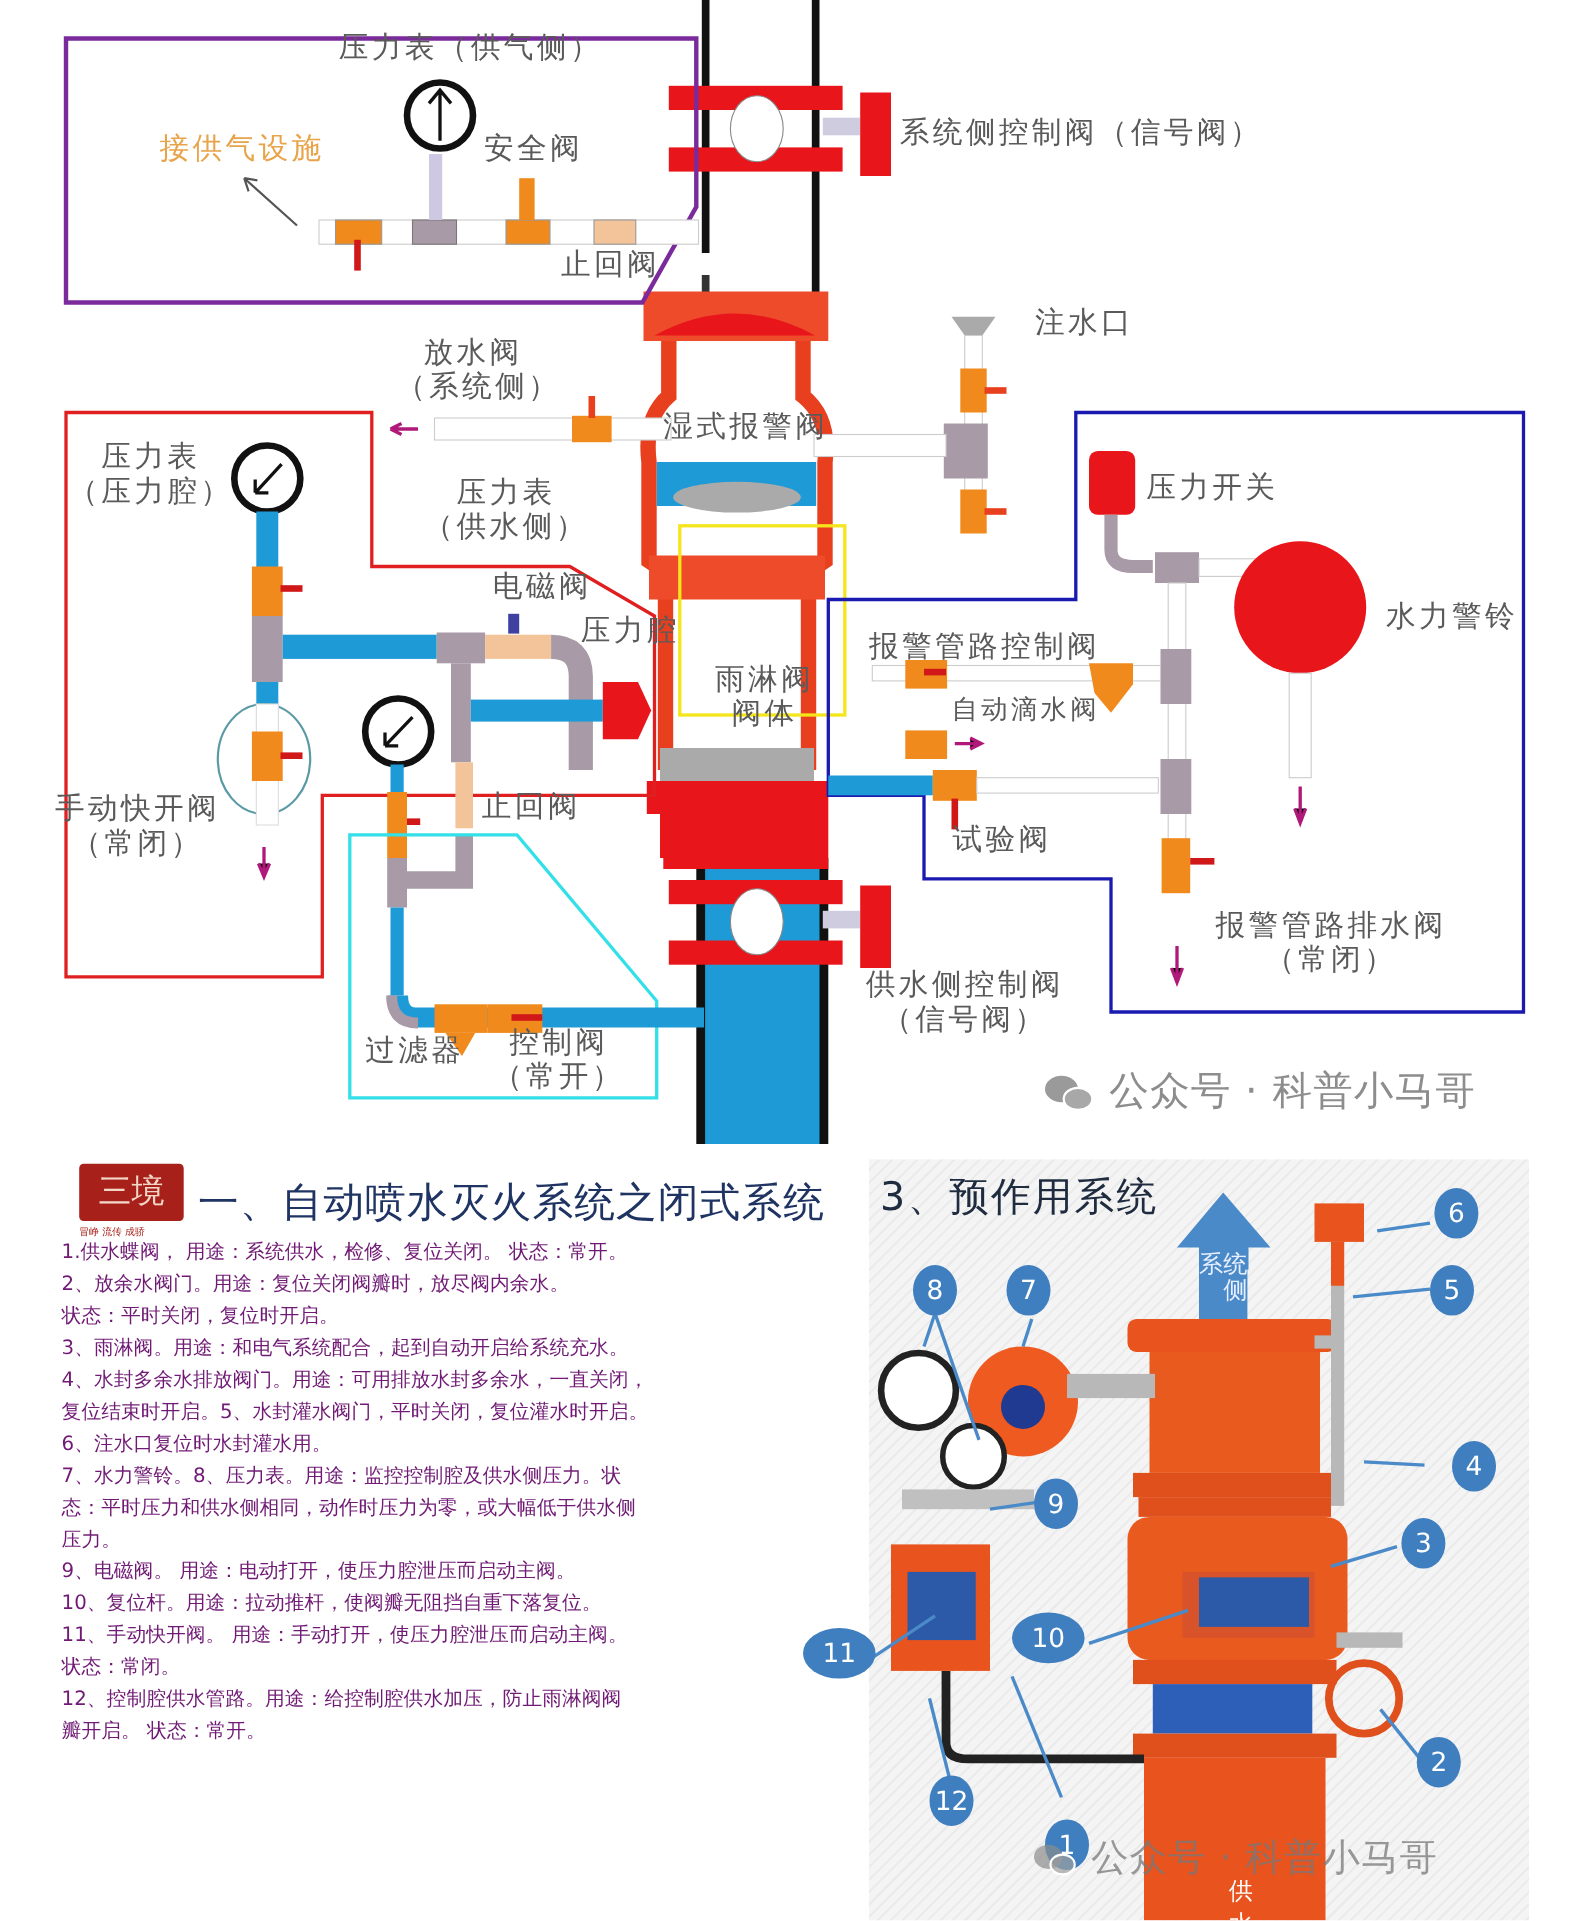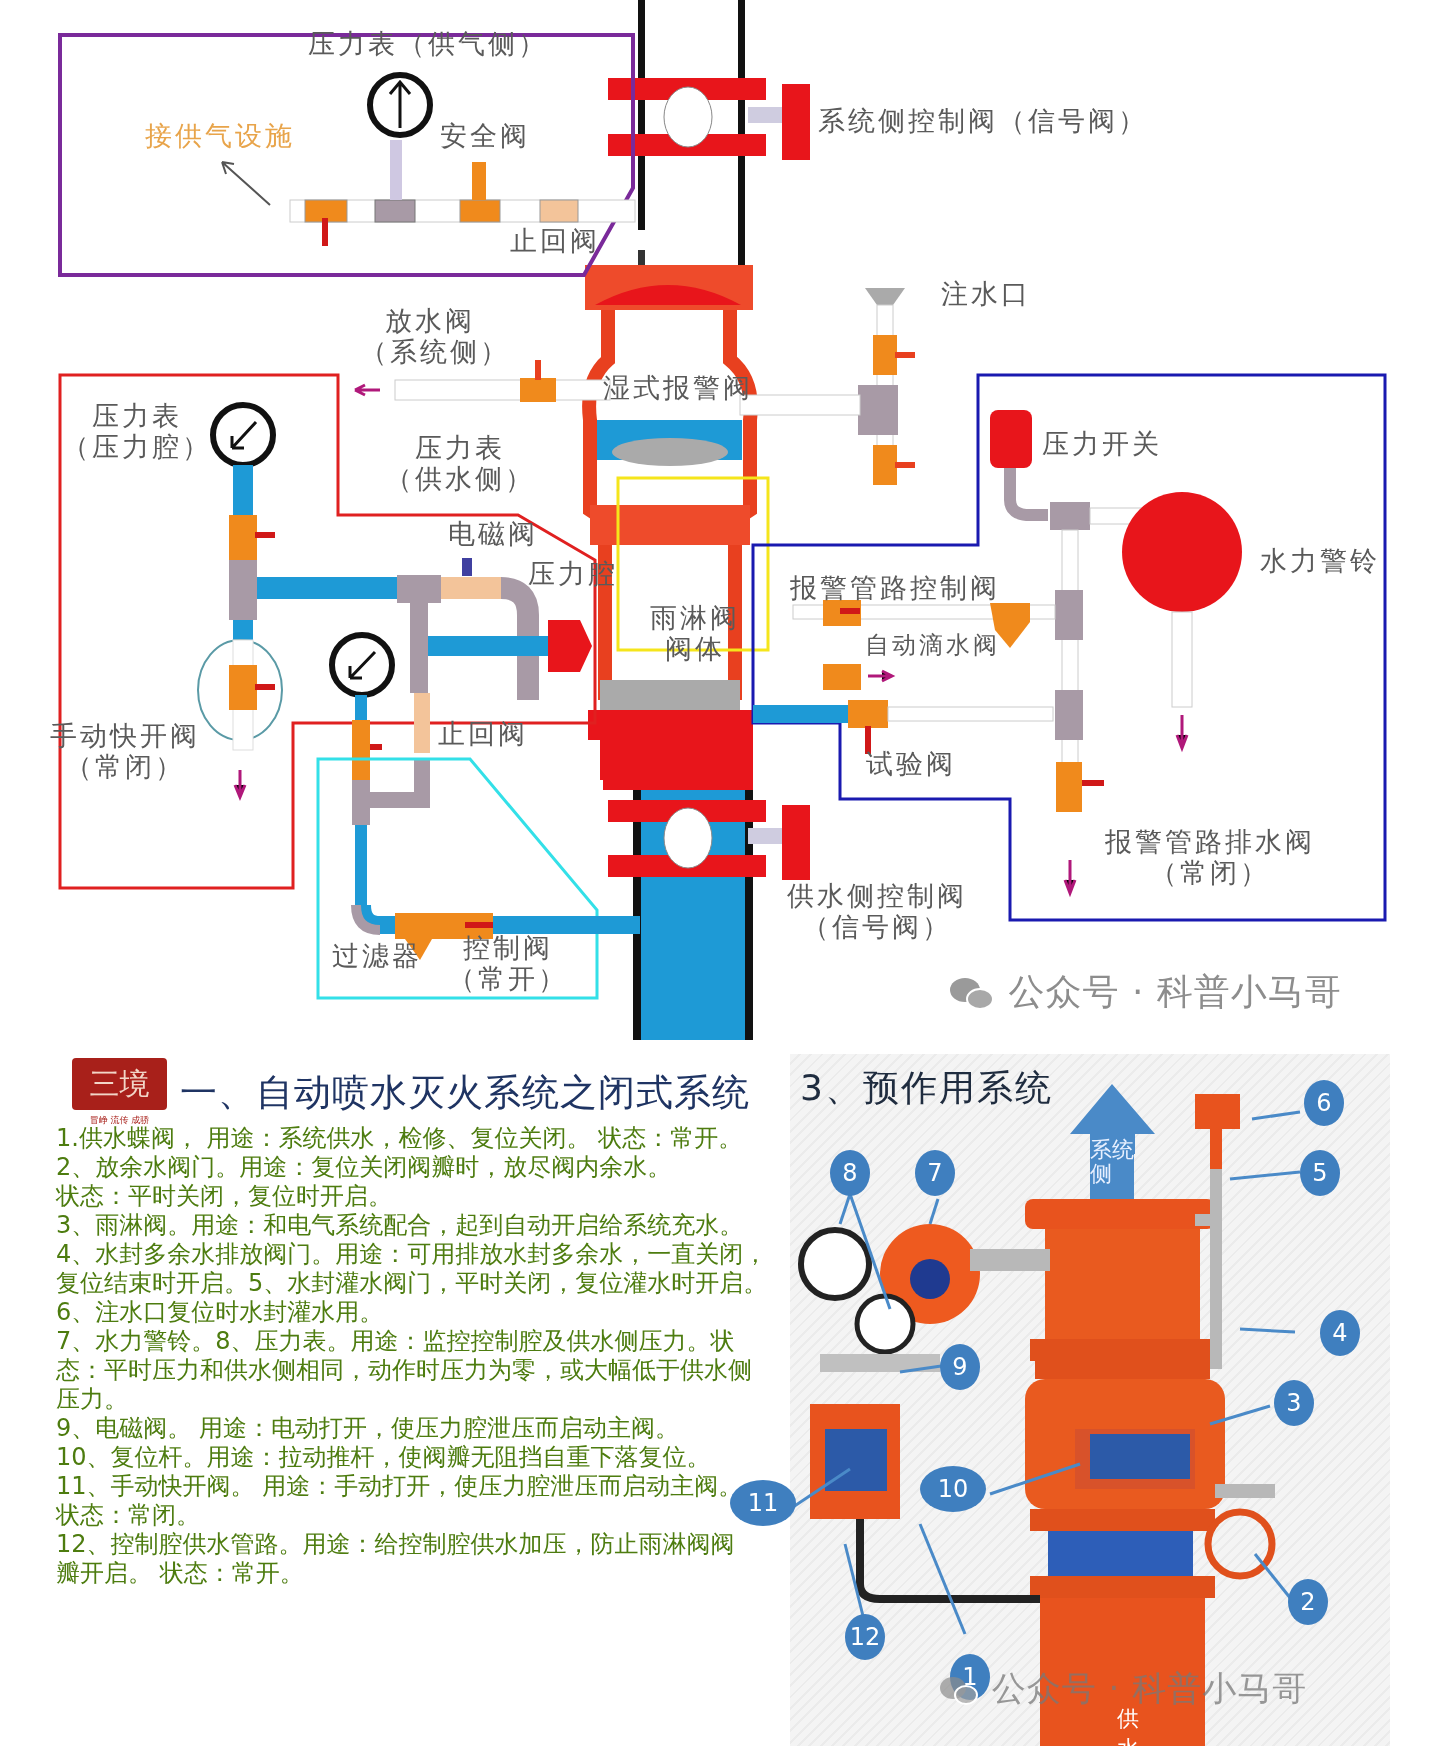--- a/index.html
+++ b/index.html
@@ -5,22 +5,22 @@
   *{box-sizing:border-box;margin:0;padding:0}
   body{width:1438px;height:1746px;background:#ffffff;position:relative;overflow:hidden;font-family:"DejaVu Serif","Liberation Serif",serif;color:#555}
   .abs{position:absolute}
   .lbl{position:absolute;font-family:"DejaVu Serif","Liberation Serif",serif;color:#5a5a5a;font-size:27px;letter-spacing:3px;white-space:nowrap;line-height:1.15}
   .lbl.c{text-align:center}
   .lbl.orange{color:#e8a44a}
   #diagram{position:absolute;left:0;top:0;width:1438px;height:1040px}
   #bottom{position:absolute;left:0;top:1040px;width:1279px;height:706px}
   .doc-title{position:absolute;left:180px;top:28px;font-family:Liberation Sans, sans-serif;font-size:37px;color:#1f3463;white-space:nowrap;letter-spacing:1px}
   .logo{position:absolute;left:72px;top:18px;width:95px;height:52px;background:#a8201a;border-radius:4px;color:#f2d6c8;font-family:"DejaVu Sans",sans-serif;font-size:30px;text-align:center;line-height:52px}
-  .logo-sub{position:absolute;left:72px;top:74px;width:95px;font-size:9px;color:#a8201a;text-align:center;font-family:"DejaVu Sans",sans-serif}
-  .notes{position:absolute;left:56px;top:84px;width:710px;font-family:"DejaVu Sans","Liberation Sans",sans-serif;font-size:24px;color:#4d7c0f;line-height:29px}
+  .logo-sub{position:absolute;left:72px;top:74px;width:95px;font-size:9px;color:#a8201a;font-family:"DejaVu Sans",sans-serif}
+  .notes{position:absolute;left:56px;top:84px;width:710px;font-family:"DejaVu Sans","Liberation Sans",sans-serif;font-size:18px;color:#701a75;line-height:29px}
   .notes p{white-space:nowrap}
   .photo{position:absolute;left:790px;top:14px;width:600px;height:692px;background:repeating-linear-gradient(135deg,#f4f4f4 0 6px,#ebebeb 6px 8px)}
   .photo-title{position:absolute;left:10px;top:10px;font-family:"DejaVu Sans",sans-serif;font-size:36px;color:#1f2c3f;white-space:nowrap;letter-spacing:2px}
   .callout{position:absolute;width:40px;height:46px;border-radius:50% 50% 50% 50%;background:#3f7fbf;color:#fff;font-family:"DejaVu Sans",sans-serif;font-size:24px;text-align:center;line-height:46px}
   .callout.big{width:66px;height:46px}
   .wm{position:absolute;font-family:"DejaVu Sans","Liberation Sans",sans-serif;color:#8d8d8d;font-size:36px;white-space:nowrap;letter-spacing:1px}
 </style>
 </head>
 <body>
 
@@ -279,21 +279,21 @@
       <path d="M420 370 L480 352" stroke="#4a8ac8" stroke-width="3"></path>
       <path d="M465 500 L505 550" stroke="#4a8ac8" stroke-width="3"></path>
       <path d="M140 170 L148 145" stroke="#4a8ac8" stroke-width="3"></path>
       <path d="M50 170 L60 140 L100 255" stroke="#4a8ac8" stroke-width="3" fill="none"></path>
       <path d="M110 318 L165 310" stroke="#4a8ac8" stroke-width="3"></path>
       <path d="M60 415 L0 455" stroke="#4a8ac8" stroke-width="3"></path>
       <path d="M290 410 L200 440" stroke="#4a8ac8" stroke-width="3"></path>
       <path d="M55 490 L75 570" stroke="#4a8ac8" stroke-width="3"></path>
       <path d="M130 470 L175 580" stroke="#4a8ac8" stroke-width="3"></path>
     </svg>
-    <div class="abs" style="left:300px;top:84px;width:44px;font-family:'DejaVu Sans',sans-serif;font-size:22px;color:#e8f0ff;text-align:left;line-height:24px">系统侧</div>
+    <div class="abs" style="left:300px;top:84px;width:44px;font-family:'DejaVu Sans',sans-serif;font-size:22px;color:#e8f0ff;text-align:right;line-height:24px">系统侧</div>
     <div class="abs" style="left:318px;top:650px;width:40px;font-family:'DejaVu Sans',sans-serif;font-size:22px;color:#fff;text-align:center">供水</div>
 
     <div class="callout" style="left:514px;top:26px">6</div>
     <div class="callout" style="left:510px;top:96px">5</div>
     <div class="callout" style="left:530px;top:256px">4</div>
     <div class="callout" style="left:484px;top:326px">3</div>
     <div class="callout" style="left:498px;top:525px">2</div>
     <div class="callout" style="left:125px;top:96px">7</div>
     <div class="callout" style="left:40px;top:96px">8</div>
     <div class="callout" style="left:150px;top:290px">9</div>

